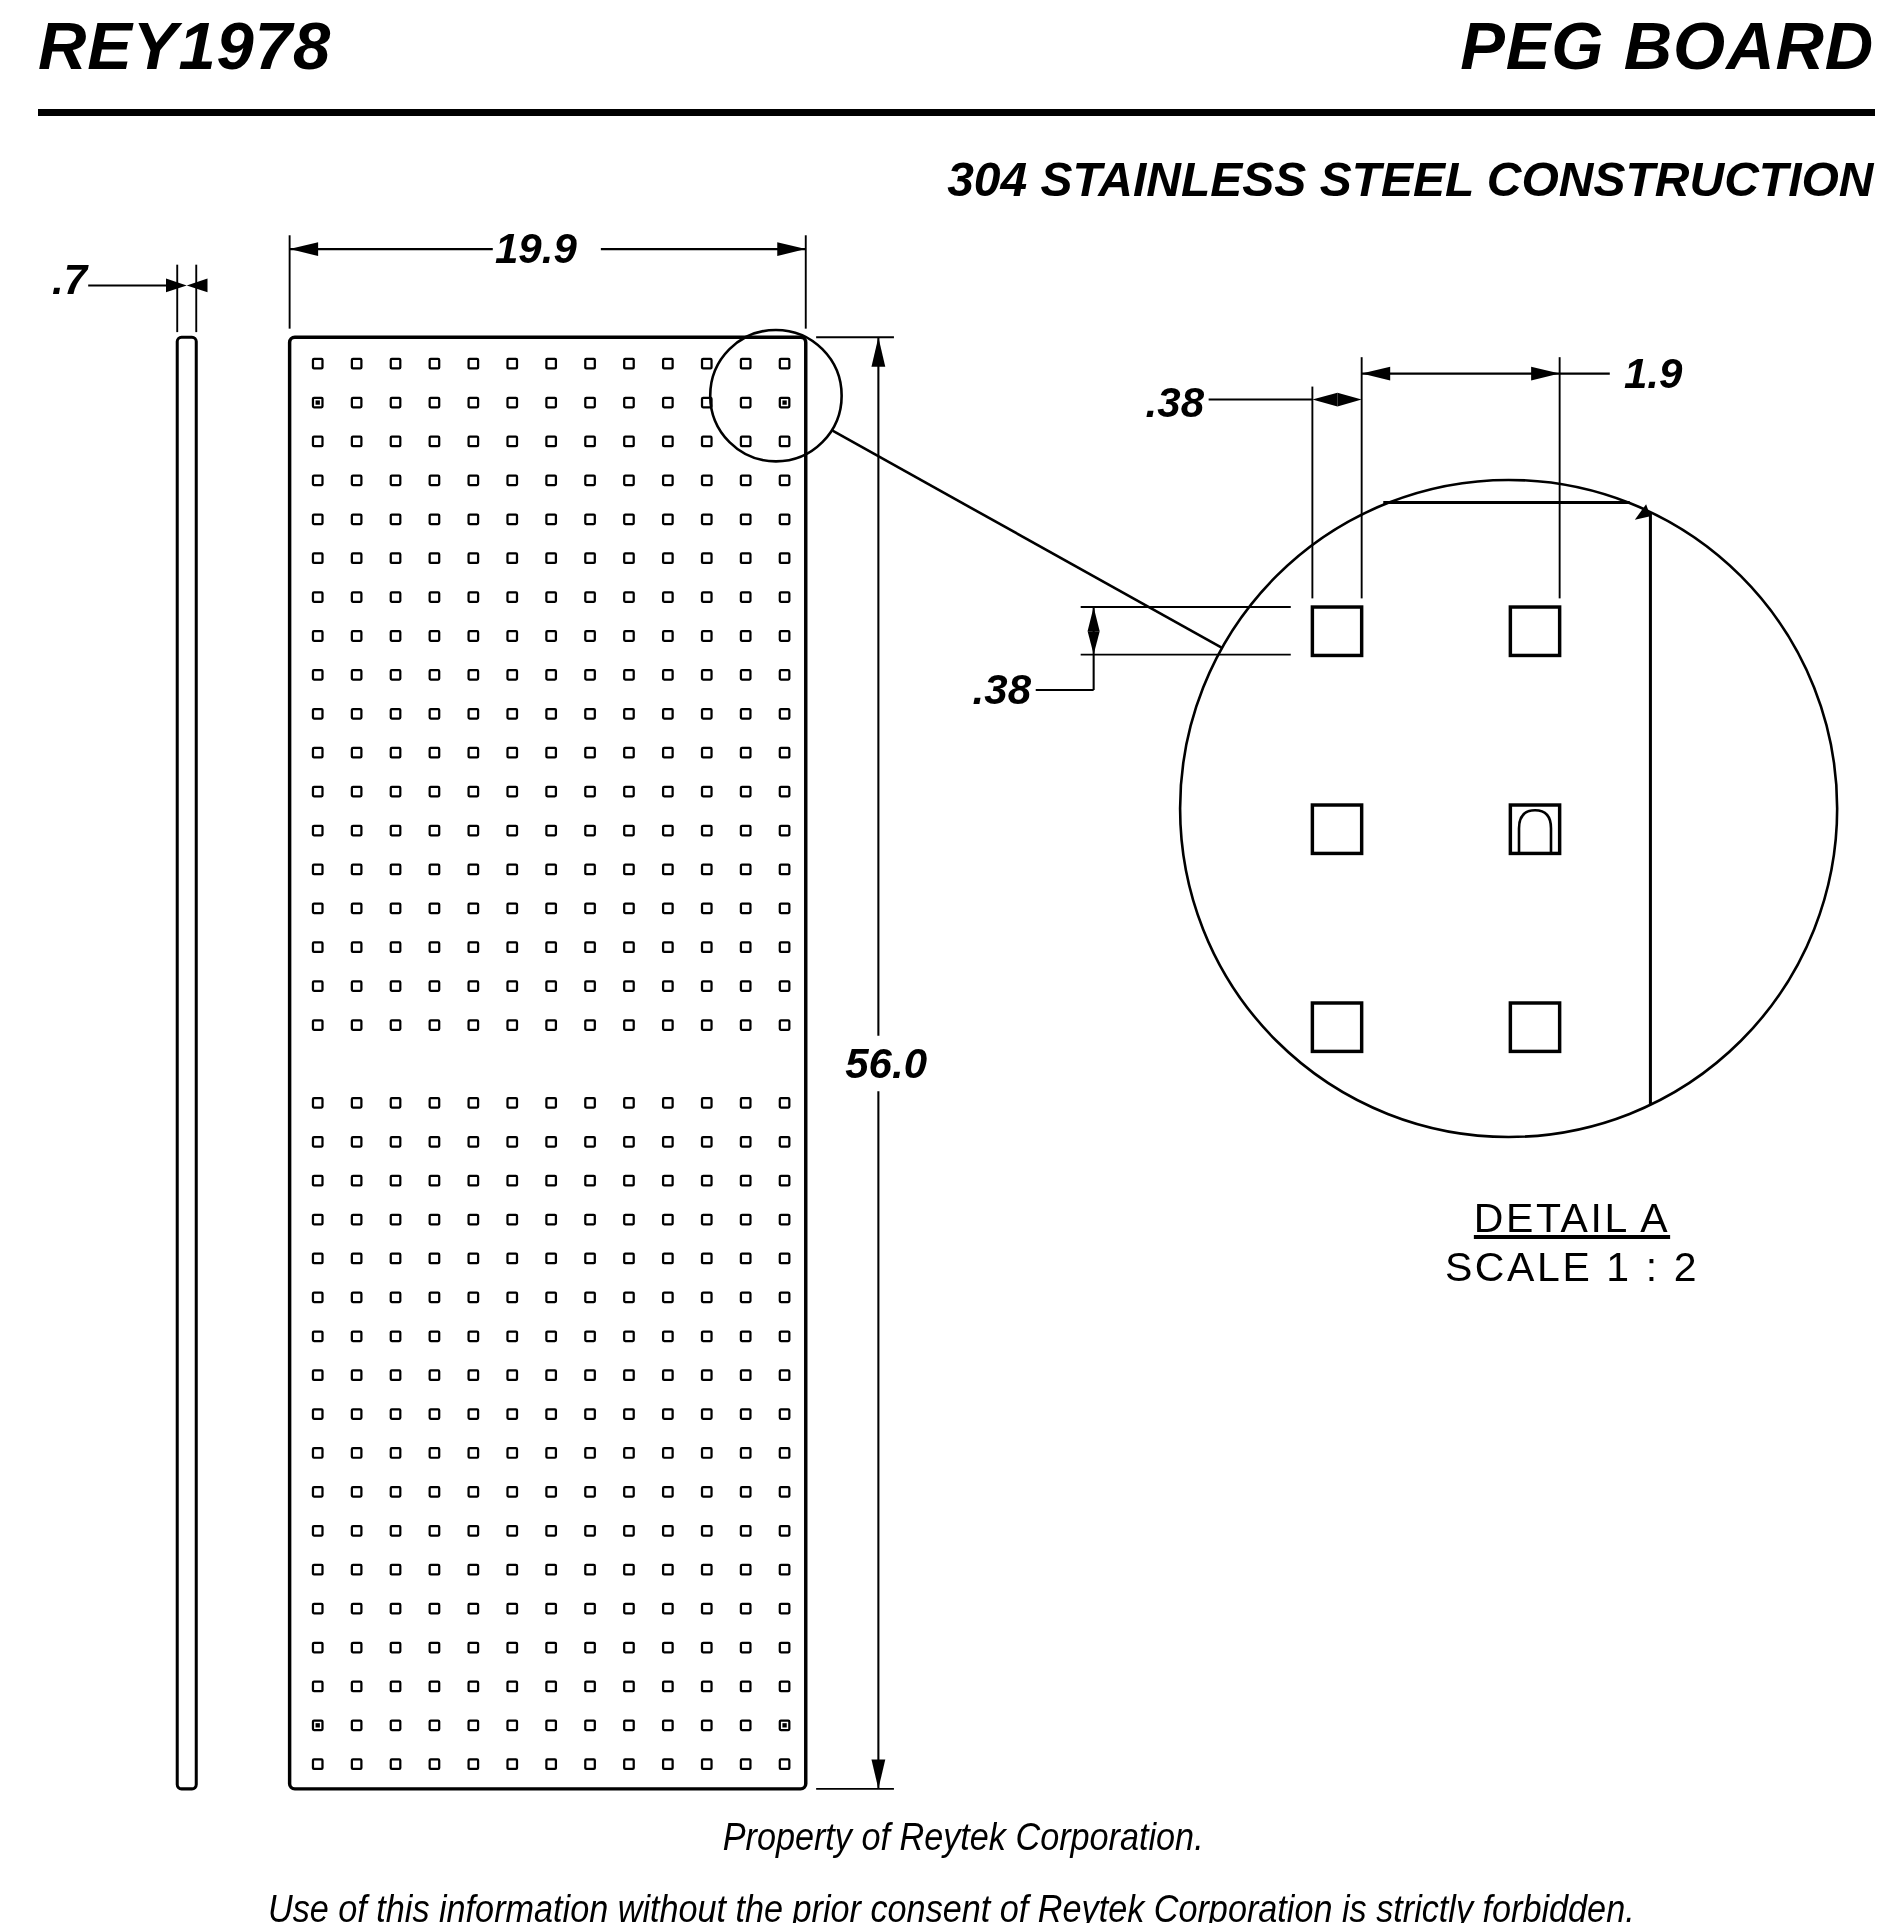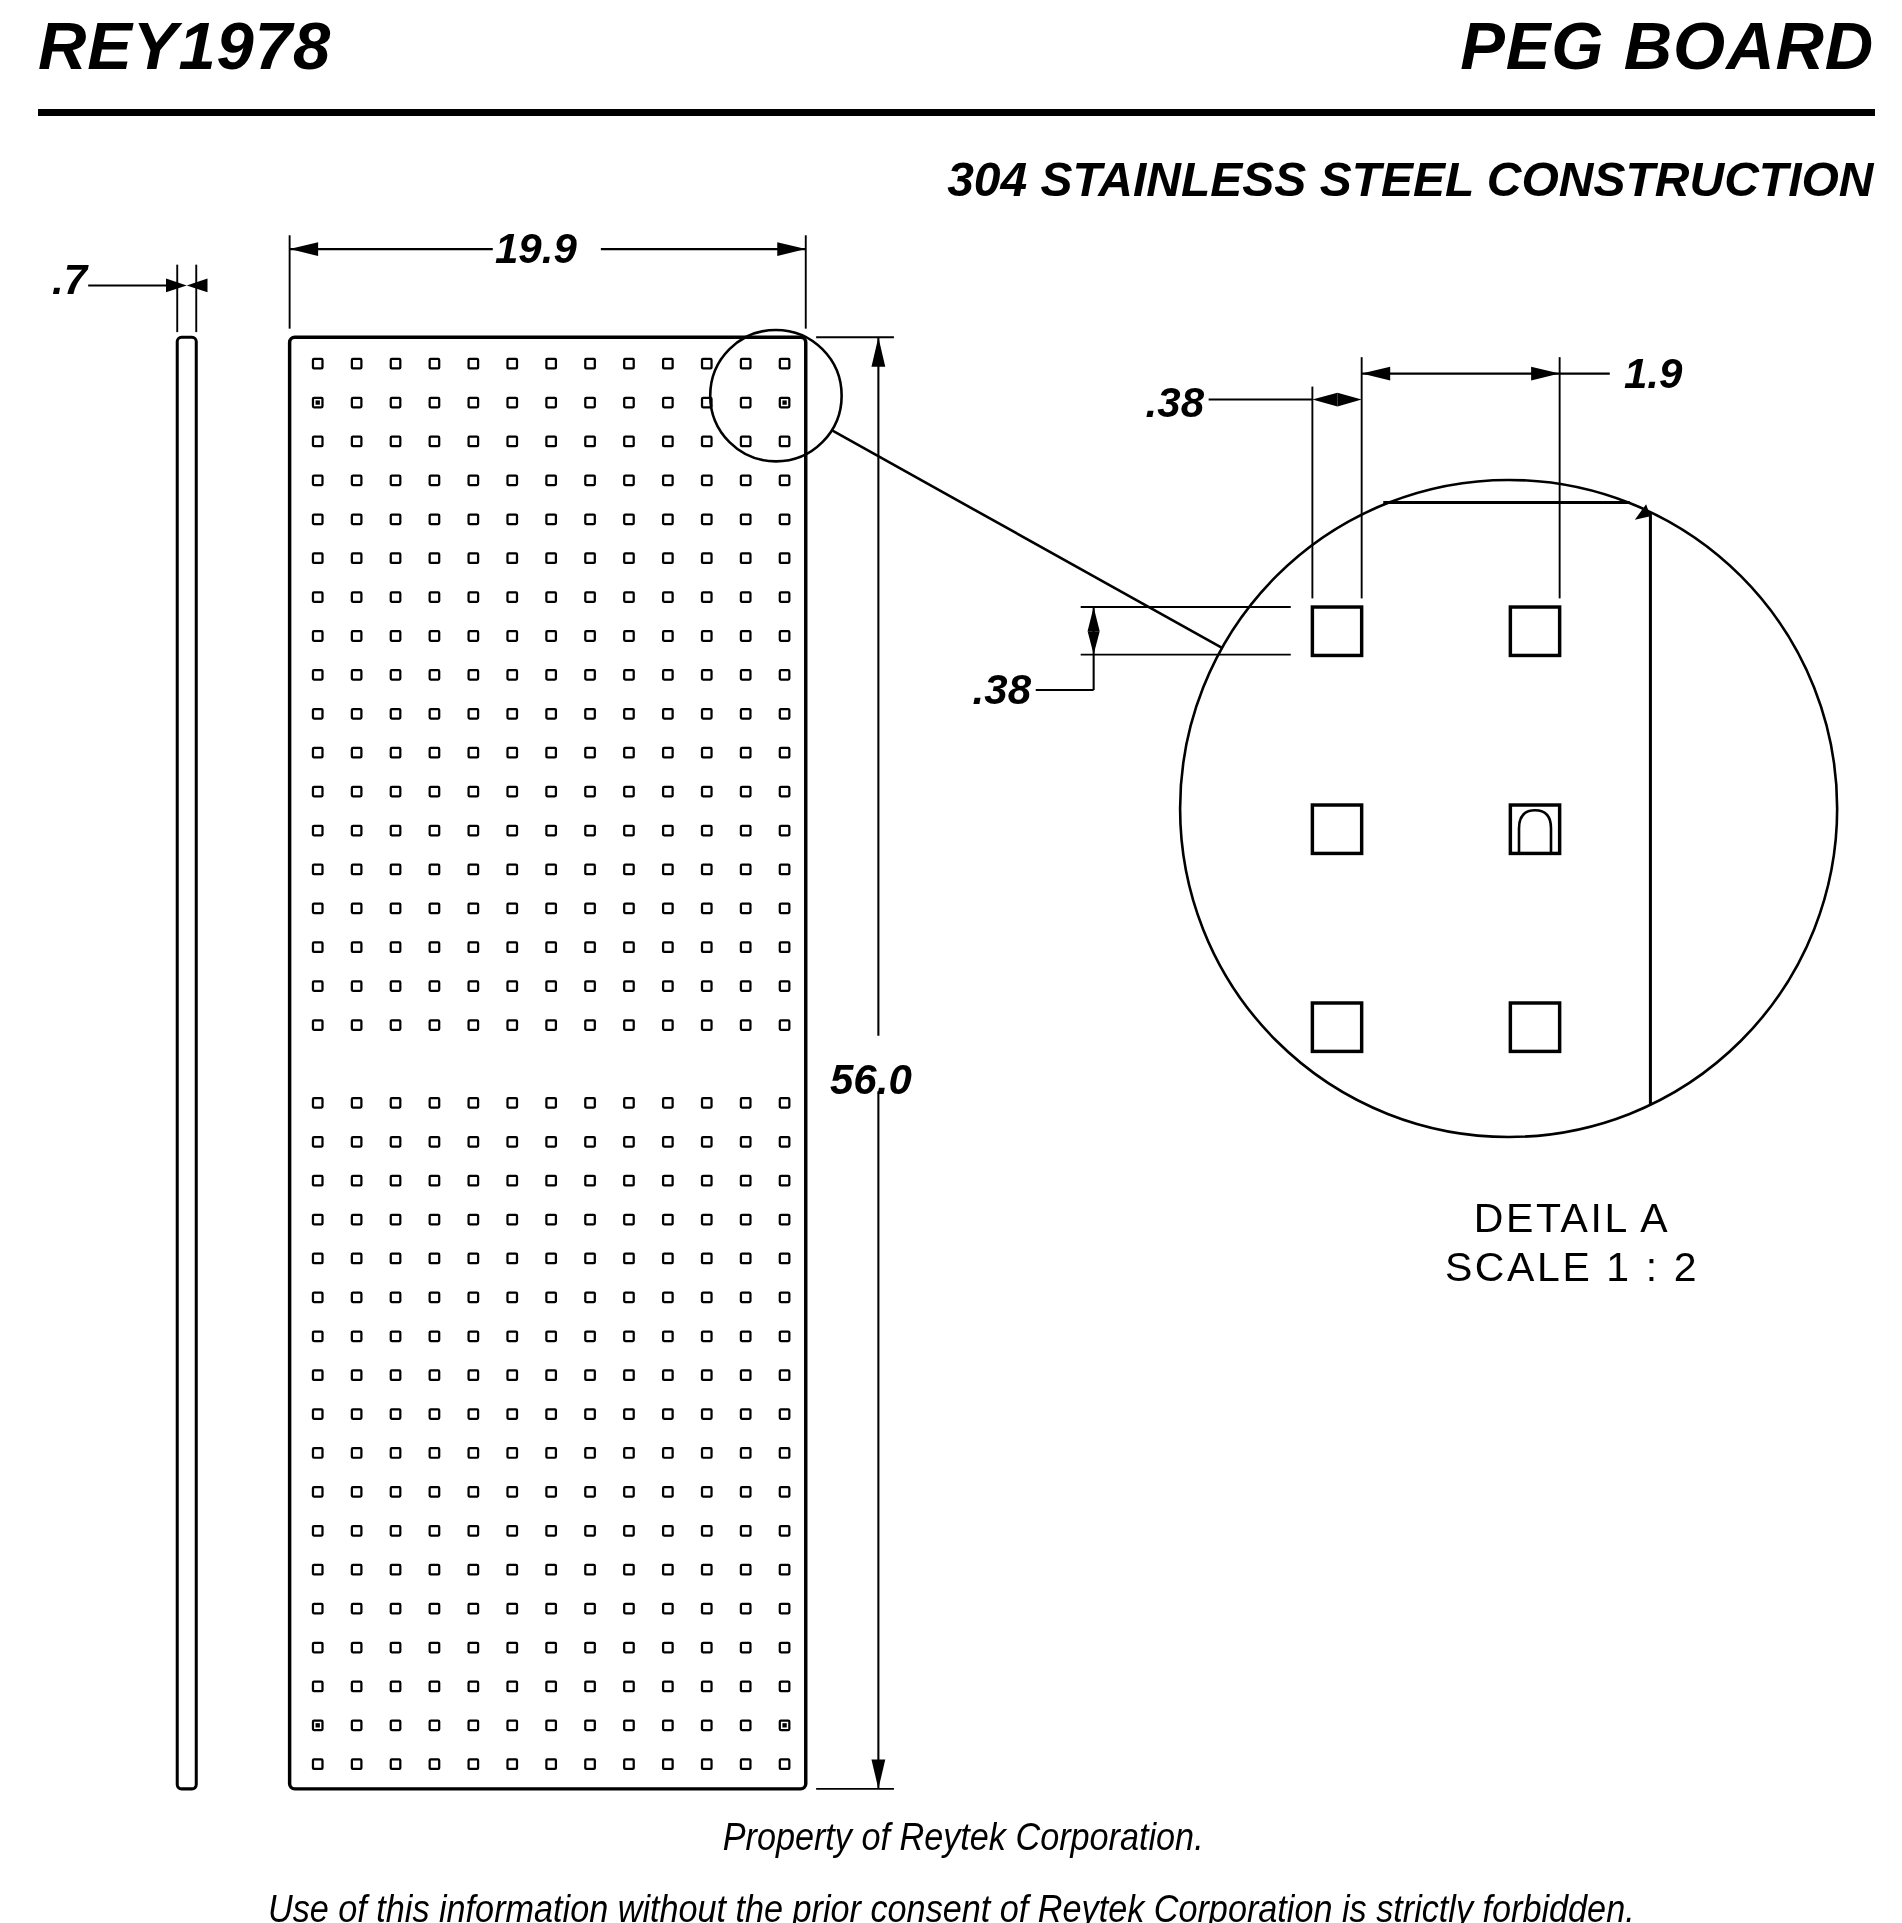--- a/index.html
+++ b/index.html
@@ -588,29 +588,29 @@
 <div class="abs title" style="right:28px;top:12px;">PEG BOARD</div>
 
 <div class="abs rule" style="left:38px;top:109px;width:1837px;height:7px;"></div>
 
 <div class="abs subtitle" style="right:28.5px;top:156px;text-align:right;">304 STAINLESS STEEL CONSTRUCTION</div>
 
 <div class="abs dim" style="left:33px;top:259px;width:54px;text-align:right;">.7</div>
 
 <div class="abs dim" style="left:495px;top:228px;width:104px;text-align:left;">19.9</div>
 
-<div class="abs dim" style="left:830px;top:1043px;width:97px;text-align:left;margin-top:16px;">56.0</div>
+<div class="abs dim" style="left:830px;top:1043px;width:97px;text-align:right;">56.0</div>
 
 <div class="abs dim" style="left:1107px;top:382px;width:97px;text-align:right;">.38</div>
 
 <div class="abs dim" style="left:1624px;top:353px;">1.9</div>
 
 <div class="abs dim" style="left:934px;top:669px;width:97px;text-align:right;">.38</div>
 
-<div class="abs caption" style="left:1399px;top:1198px;width:346px;text-align:center;">DETAIL A</div>
+<div class="abs caption" style="left:1399px;top:1198px;width:346px;text-align:center;text-decoration:underline;">DETAIL A</div>
 
 <div class="abs caption" style="left:1399px;top:1247px;width:346px;text-align:center;">SCALE 1 : 2</div>
 
 <div class="abs footer-line" style="top:1818px;margin-left:25px;">
   <span>Property of Reytek Corporation.</span>
 </div>
 <div class="abs footer-line" style="top:1890px;">
   <span>Use of this information without the prior consent of Reytek Corporation is strictly forbidden.</span>
 </div>
 

